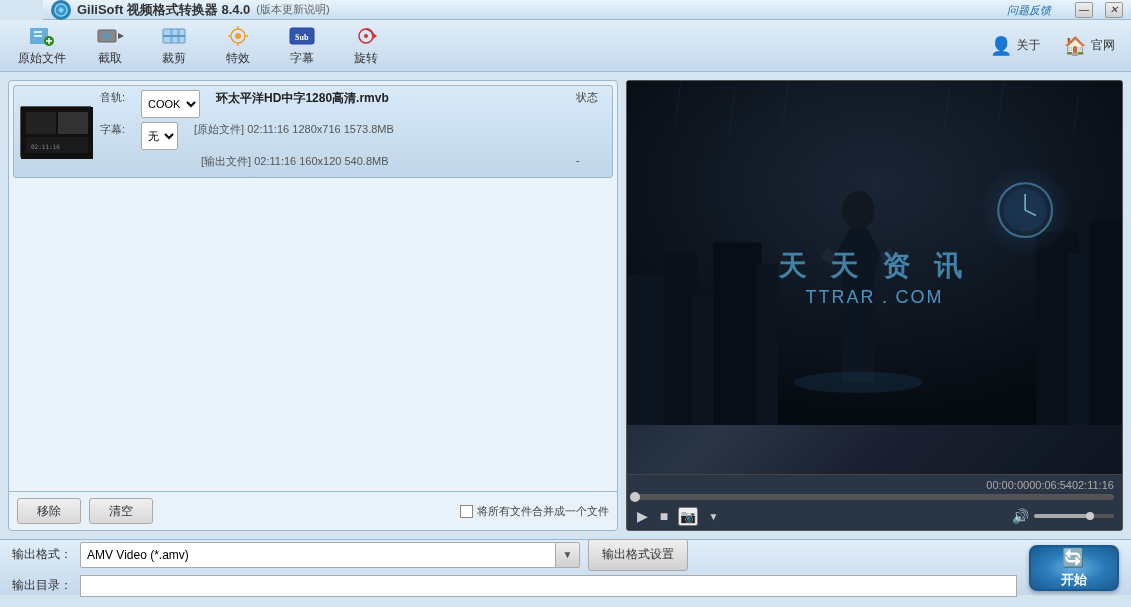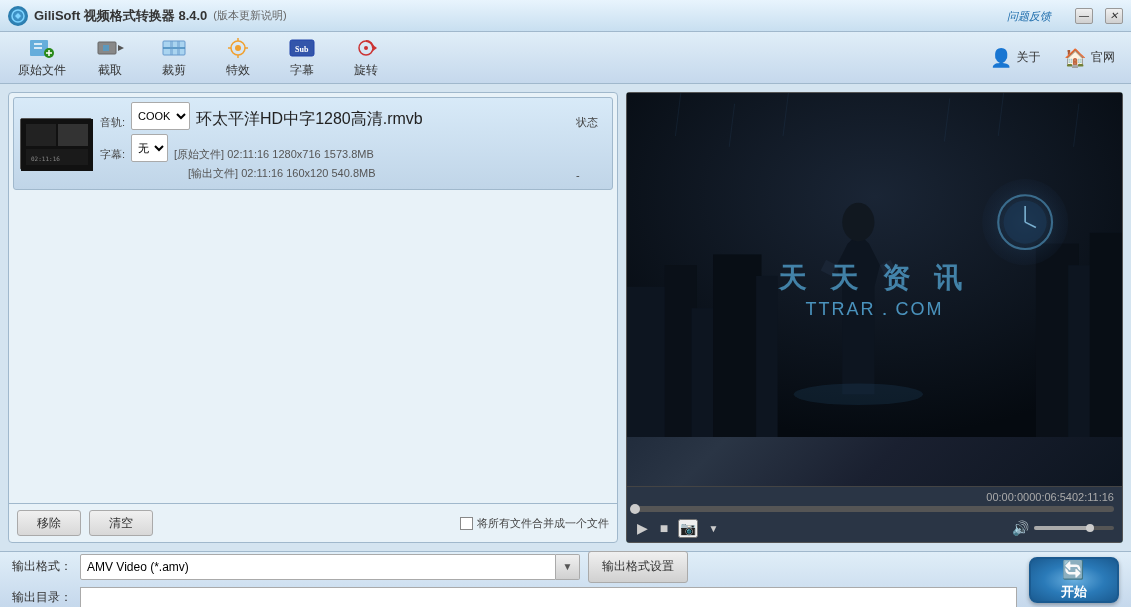--- a/index.html
+++ b/index.html
@@ -9,25 +9,26 @@
       font-family: 'Microsoft YaHei', SimHei, sans-serif;
       font-size: 12px;
       background: #d4e4f0;
       overflow: hidden;
     }
 
     
     .title-bar {
       background: linear-gradient(to bottom, #e8f4fd, #c8dff0);
       border-bottom: 1px solid #a0b8cc;
-      height: 32px;
+      height: 20px;
       display: flex;
       align-items: center;
       padding: 0 8px;
       justify-content: space-between;
+      margin-left: 43px;
     }
     .title-bar-left {
       display: flex;
       align-items: center;
       gap: 6px;
     }
     .title-bar-icon {
       width: 20px;
       height: 20px;
       background: radial-gradient(circle, #4a9fd4, #1a6a9a);
@@ -159,41 +160,41 @@
       background: #111;
       border: 1px solid #555;
       border-radius: 2px;
       flex-shrink: 0;
     }
     .file-info {
       flex: 1;
     }
     .file-info-row {
       display: flex;
-      align-items: flex-end;
-      gap: 6px;
+      align-items: flex-start;
+      gap: 16px;
       margin-bottom: 4px;
     }
     .file-label {
       font-size: 11px;
       color: #444;
       white-space: nowrap;
     }
     .file-select {
       font-size: 11px;
       border: 1px solid #aaa;
       background: white;
       padding: 1px 2px;
       border-radius: 2px;
       height: 28px;
     }
     .file-name {
-      font-size: 16px;
+      font-size: 12px;
       color: #222;
-      font-weight: normal;
+      font-weight: bold;
     }
     .file-meta {
       font-size: 11px;
       color: #555;
     }
     .file-status {
       font-size: 11px;
       color: #444;
       min-width: 30px;
     }
@@ -568,21 +569,21 @@
             <span style="margin-left:auto;" class="file-status">状态</span>
           </div>
           <div class="file-info-row">
             <span class="file-label">字幕:</span>
             <select class="file-select">
               <option>无</option>
             </select>
             <span class="file-meta">[原始文件]  02:11:16  1280x716  1573.8MB</span>
           </div>
           <div class="file-info-row">
-            <span style="margin-left: 44px; padding-left: 44px;" class="file-meta">[输出文件]  02:11:16  160x120  540.8MB</span>
+            <span style="margin-left: 57px; padding-left: 44px;" class="file-meta">[输出文件]  02:11:16  160x120  540.8MB</span>
             <span style="margin-left:auto;" class="file-status">-</span>
           </div>
         </div>
       </div>
     </div>
     <div class="file-panel-bottom">
       <div class="action-btn">移除</div>
       <div class="action-btn">清空</div>
       <div class="merge-area">
         <div class="checkbox-custom"></div>

